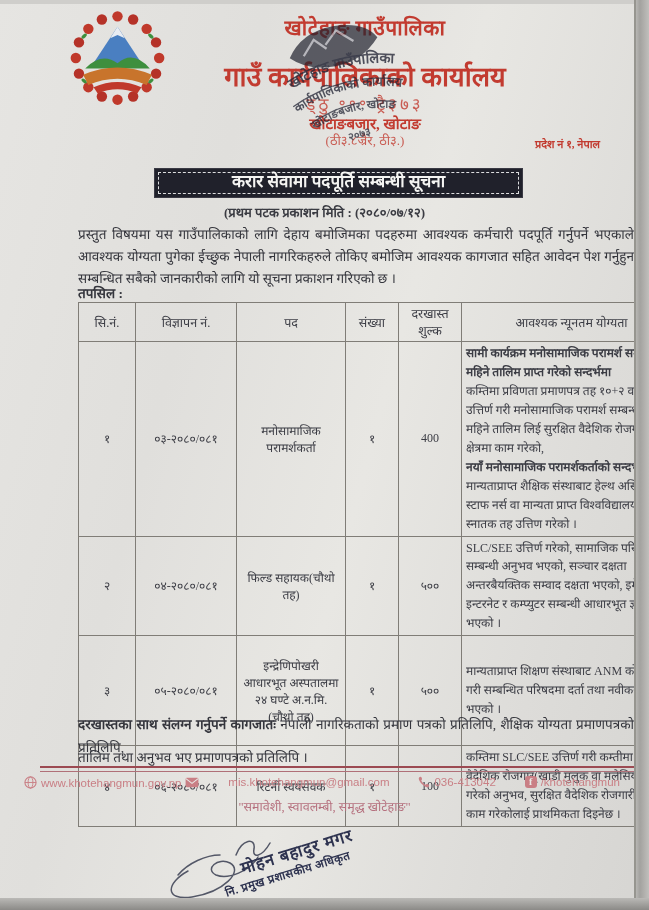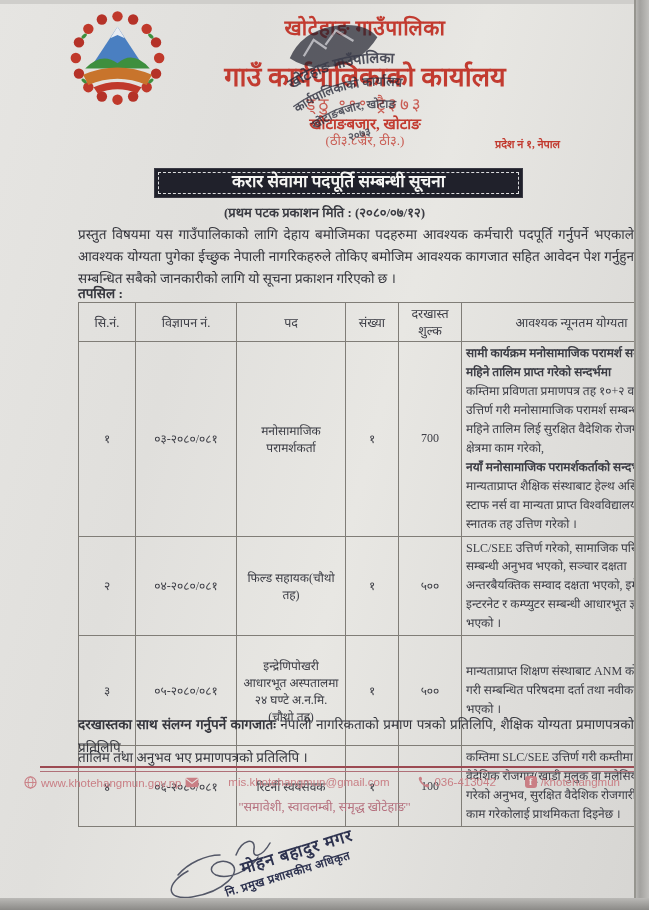--- a/index.html
+++ b/index.html
@@ -12,21 +12,21 @@
   .red{color:#c23b30;}
   .center{text-align:center;}
 
   
   .hdr-muni{left:210px;top:13px;width:310px;font-size:21px;font-weight:bold;letter-spacing:.5px;}
   .hdr-sub1{left:250px;top:41px;width:230px;font-size:15px;opacity:.8;}
   .hdr-office{left:170px;top:57px;width:390px;font-size:27px;font-weight:bold;}
   .hdr-sub2{left:230px;top:92px;width:270px;font-size:17px;opacity:.8;letter-spacing:3px;}
   .hdr-addr{left:250px;top:113px;width:230px;font-size:15px;font-weight:bold;}
   .hdr-sub3{left:255px;top:131px;width:220px;font-size:13px;opacity:.8;}
-  .hdr-prov{left:495px;top:136px;width:145px;font-size:11px;font-weight:bold;text-align:left;}
+  .hdr-prov{left:495px;top:136px;width:145px;font-size:11px;font-weight:bold;text-align:center;}
 
   .stamp-wrap{left:243px;top:14px;width:204px;height:142px;opacity:.88;}
 
   
   .title-bar{
     left:155px;top:169px;width:367px;height:28px;background:#20212b;
     outline:1px dashed rgba(255,255,255,.85);outline-offset:-4px;
     display:flex;align-items:flex-start;justify-content:center;
     color:#f4f4f2;font-size:17px;font-weight:bold;box-shadow:0 0 0 1px #3a3a44;
   }
@@ -173,21 +173,21 @@
         <th class="c-fee">दरखास्त शुल्क</th>
         <th class="c-qual">आवश्यक न्यूनतम योग्यता</th>
       </tr>
     </thead>
     <tbody>
       <tr class="r1">
         <td class="cell-c">१</td>
         <td class="cell-c">०३-२०८०/०८१</td>
         <td class="cell-c">मनोसामाजिक परामर्शकर्ता</td>
         <td class="cell-c">१</td>
-        <td class="cell-c">700</td>
+        <td class="cell-c">400</td>
         <td class="qual">
           <div class="b">सामी कार्यक्रम मनोसामाजिक परामर्श सम्बन्धी ६ महिने तालिम प्राप्त गरेको सन्दर्भमा</div>
           <div>कम्तिमा प्रविणता प्रमाणपत्र तह १०+२ वा सो सरह उत्तिर्ण गरी मनोसामाजिक परामर्श सम्बन्धी ६ महिने तालिम लिई सुरक्षित वैदेशिक रोजगारीको क्षेत्रमा काम गरेको,</div>
           <div class="b">नयाँ मनोसामाजिक परामर्शकर्ताको सन्दर्भमा</div>
           <div>मान्यताप्राप्त शैक्षिक संस्थाबाट हेल्थ असिस्टेन्ट, स्टाफ नर्स वा मान्यता प्राप्त विश्वविद्यालयबाट स्नातक तह उत्तिण गरेको ।</div>
         </td>
       </tr>
       <tr class="r2">
         <td class="cell-c">२</td>
         <td class="cell-c">०४-२०८०/०८१</td>

